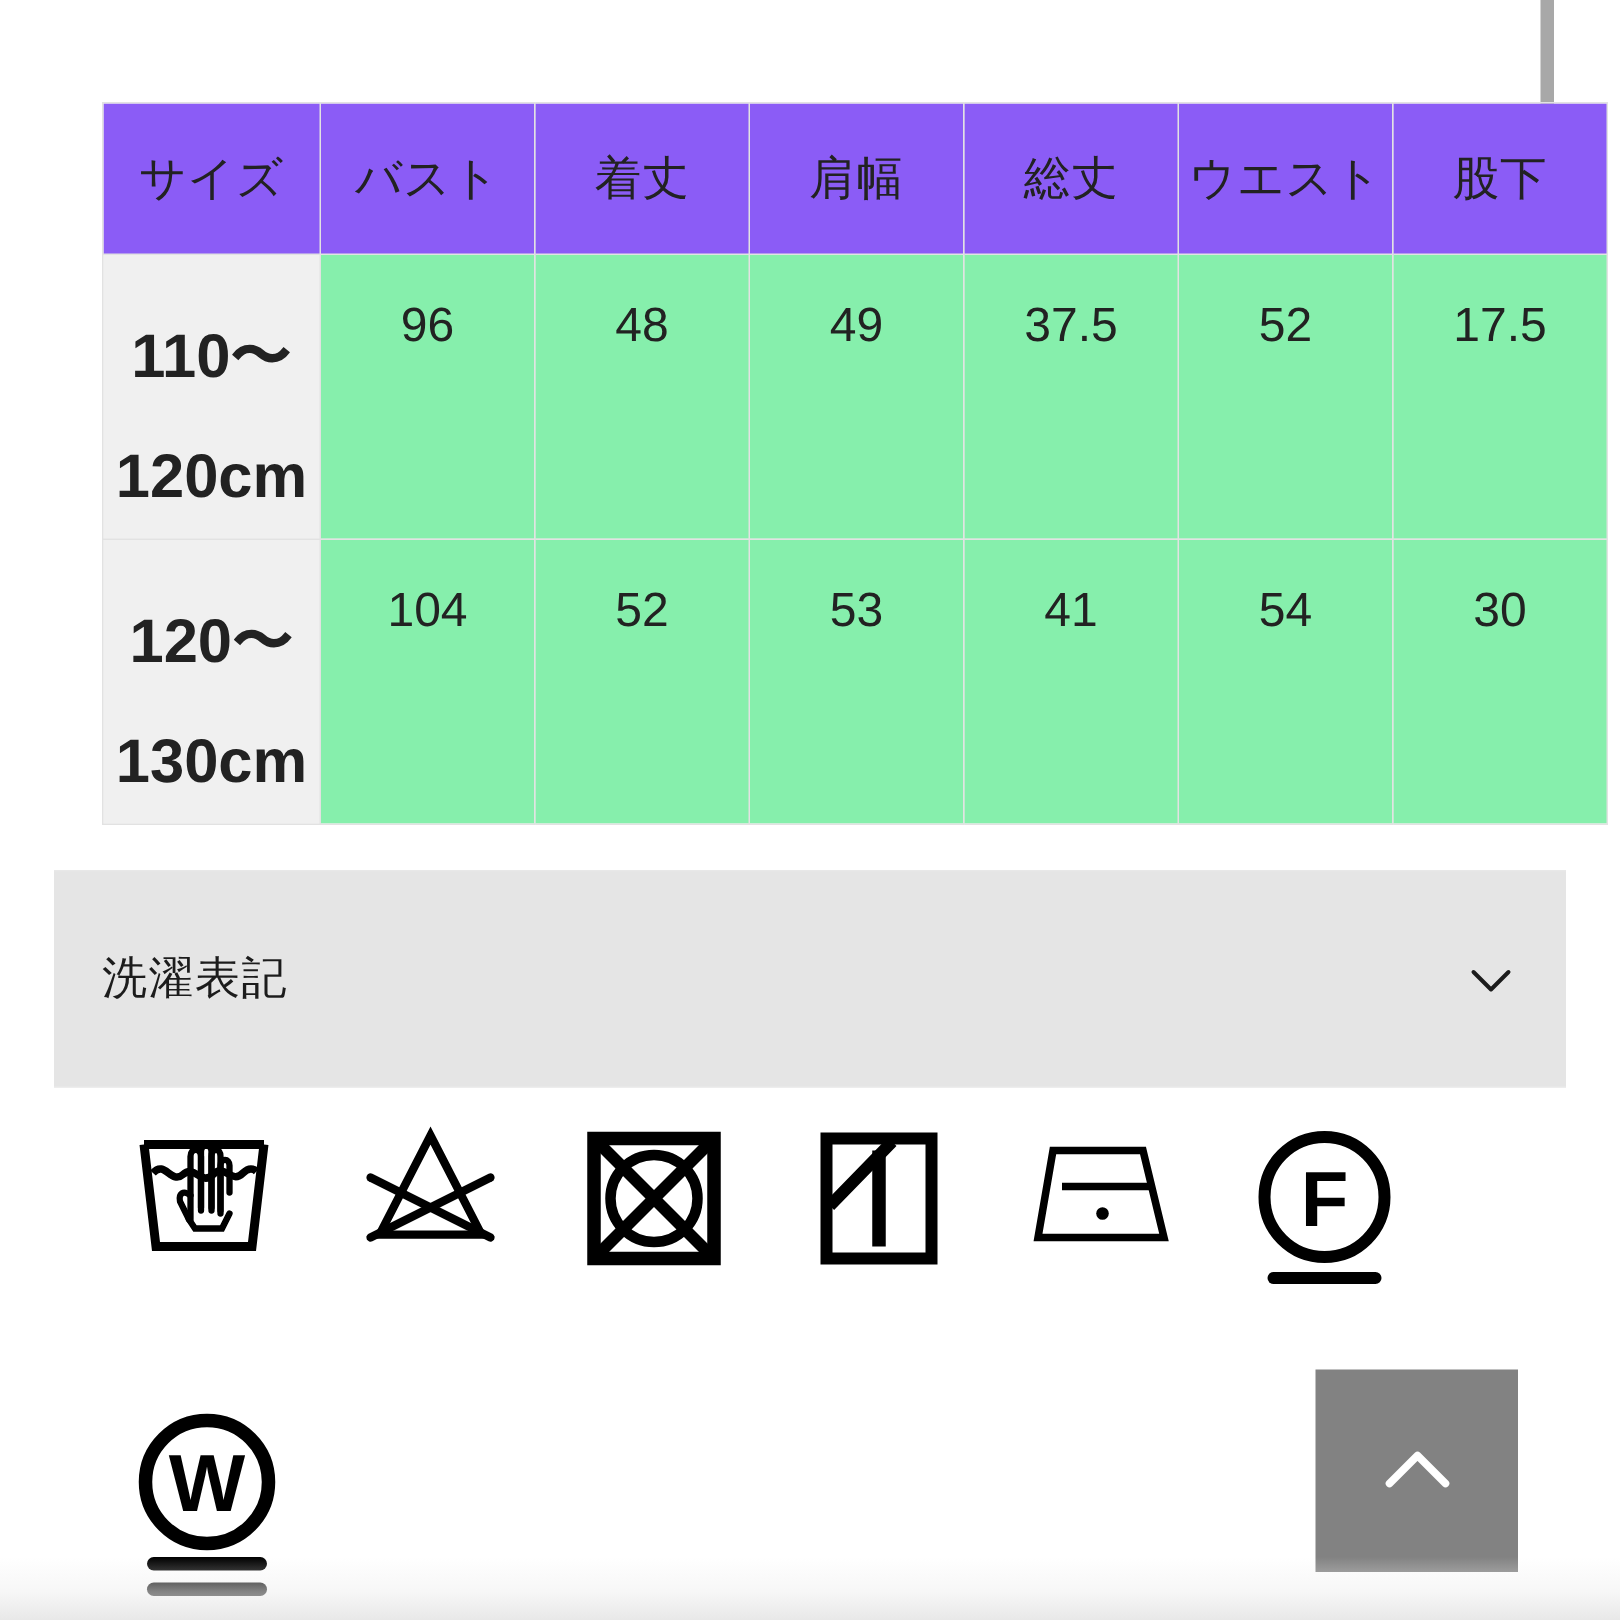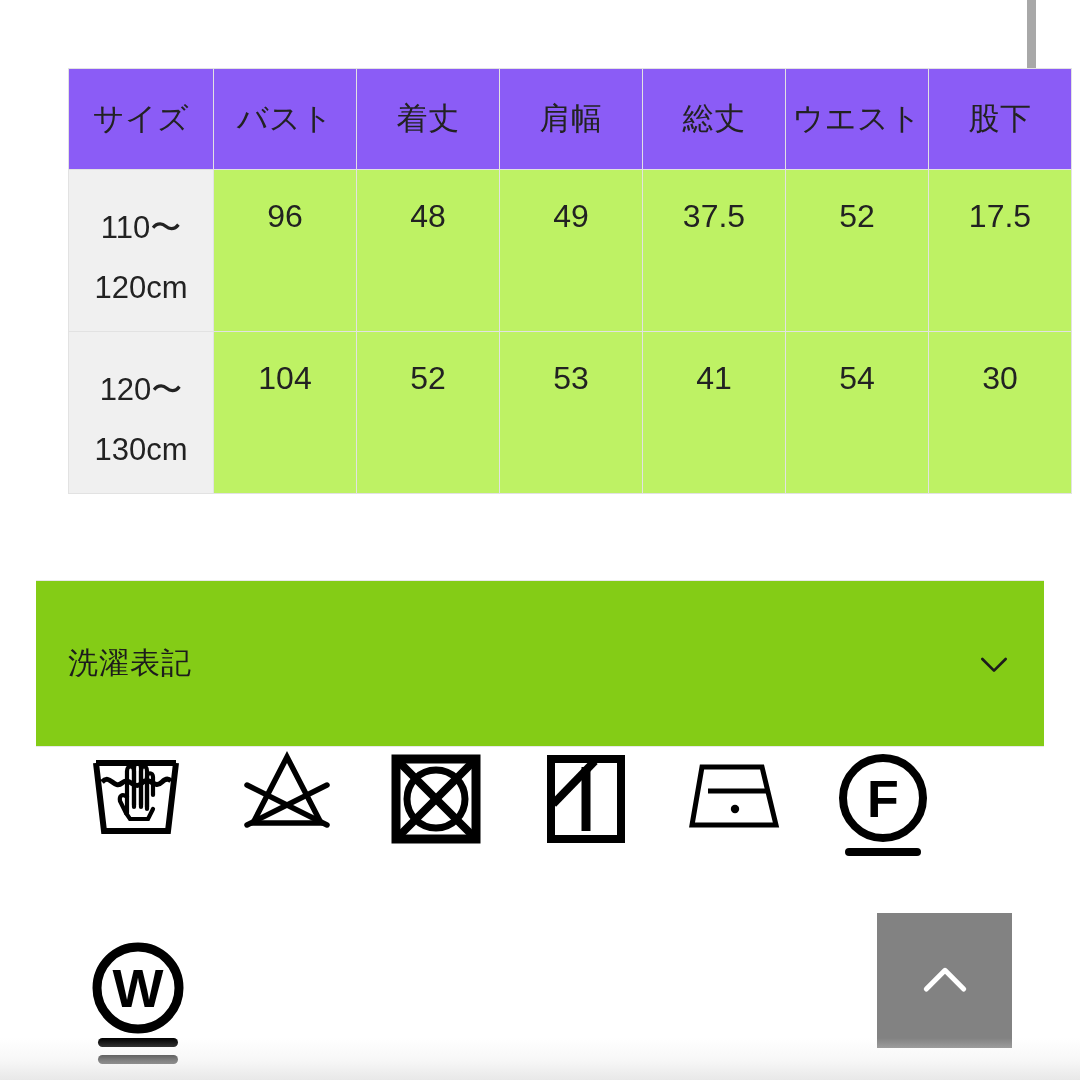--- a/index.html
+++ b/index.html
@@ -56,42 +56,43 @@
   }
   table.size-table thead th {
     background: #8b5cf6;
     font-size: 31px;
     height: 100px;
     vertical-align: middle;
     padding: 0 4px;
     letter-spacing: 0.5px;
   }
   table.size-table tbody td {
-    background: #bef264;
+    background: #86efac;
     font-size: 32px;
     height: 162px;
     padding-top: 28px;
     box-sizing: border-box;
   }
   table.size-table tbody td.size-label {
     background: #f0f0f0;
     line-height: 1.95;
-    font-size: 31px;
+    font-size: 41px;
+    font-weight: bold;
   }
   .col-size { width: 136px; }
   .col-val  { width: 134px; font-family: Liberation Serif, serif; }
 
   
   .accordion {
     position: absolute;
     left: 36px;
     top: 580px;
     width: 1008px;
-    height: 167px;
-    background: #84cc16;
+    height: 145px;
+    background: #e5e5e5;
     border-top: 1px solid #e8e8e8;
     border-bottom: 1px solid #e8e8e8;
     box-sizing: border-box;
     display: flex;
     align-items: center;
     justify-content: space-between;
     padding: 0 30px 0 32px;
   }
   .accordion-title {
     font-size: 30px;

